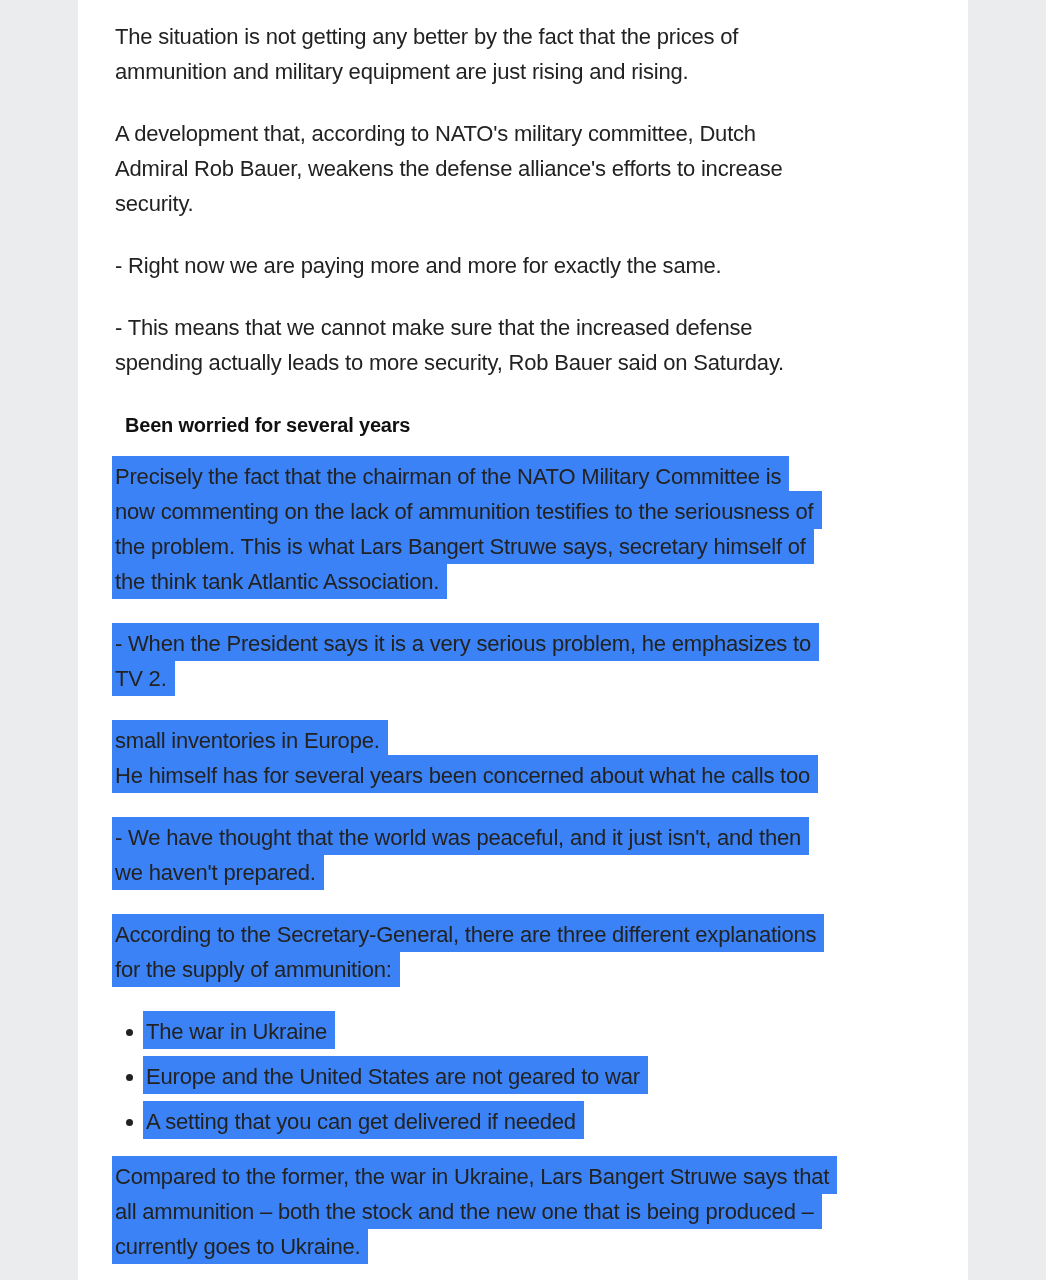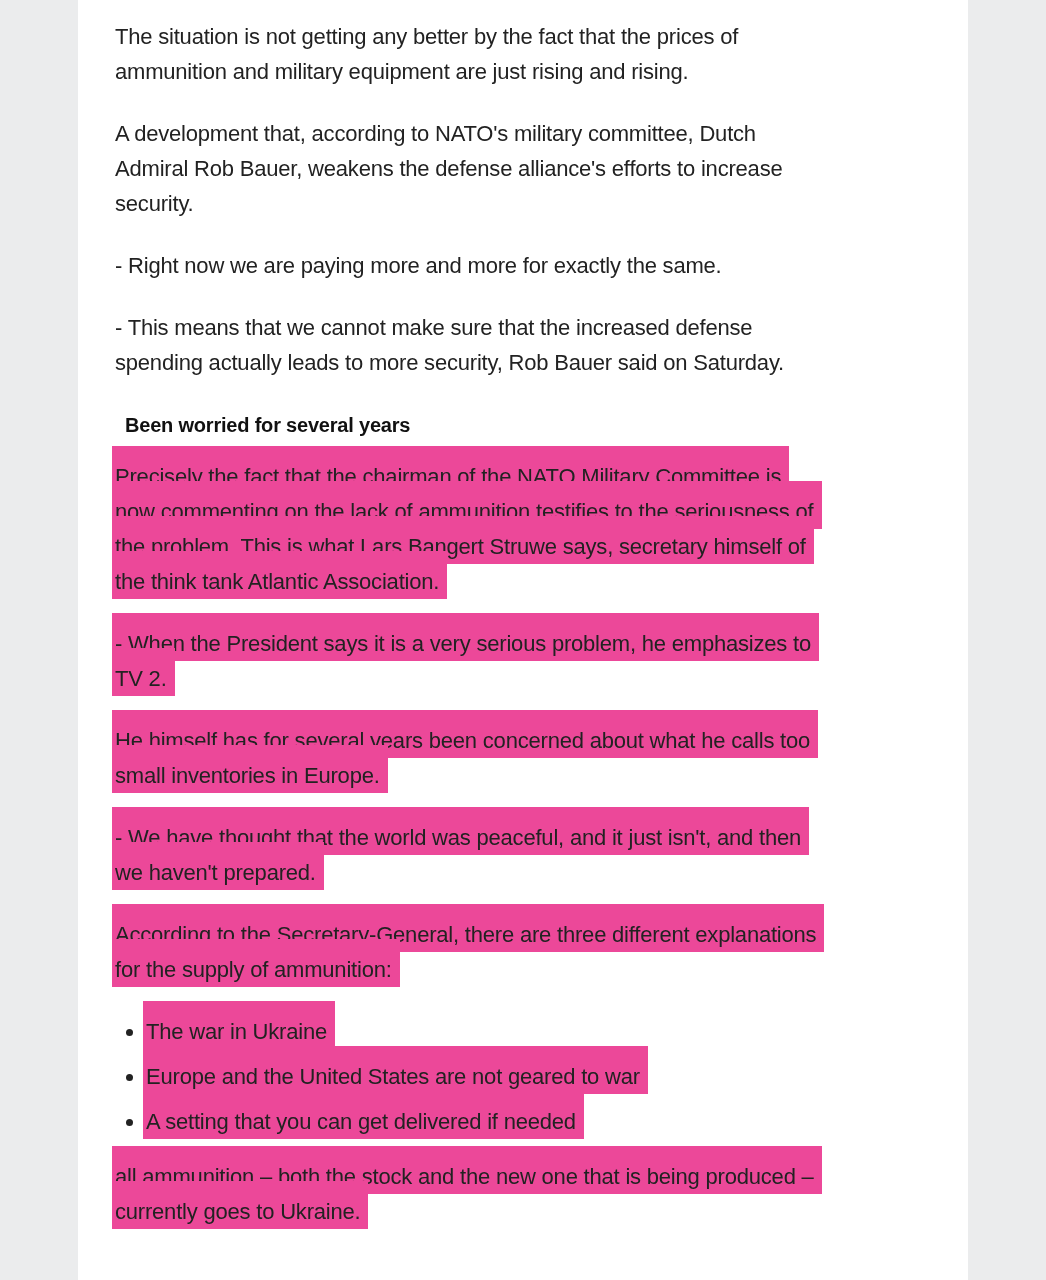--- a/index.html
+++ b/index.html
@@ -22,22 +22,22 @@
     line-height: 35px;
     letter-spacing: -0.2px;
     color: #222222;
   }
   .ln {
     display: block;
     height: 35px;
     white-space: nowrap;
   }
   .hl {
-    background: #ec4899;
-    padding: 18px 8px 5px 3px;
+    background: #3b82f6;
+    padding: 8px 8px 5px 3px;
     margin-left: -3px;
   }
   h2.heading {
     margin: 10px;
     font-size: 20px;
     line-height: 36px;
     letter-spacing: -0.2px;
     font-weight: bold;
     color: #111111;
   }
@@ -89,38 +89,39 @@
     <span class="ln"><span class="hl">the problem. This is what Lars Bangert Struwe says, secretary himself of</span></span>
     <span class="ln"><span class="hl">the think tank Atlantic Association.</span></span>
   </p>
 
   <p class="para">
     <span class="ln"><span class="hl">- When the President says it is a very serious problem, he emphasizes to</span></span>
     <span class="ln"><span class="hl">TV 2.</span></span>
   </p>
 
   <p class="para">
+    <span class="ln"><span class="hl">small inventories in Europe.</span></span>
     <span class="ln"><span class="hl">He himself has for several years been concerned about what he calls too</span></span>
-    <span class="ln"><span class="hl">small inventories in Europe.</span></span>
   </p>
 
   <p class="para">
     <span class="ln"><span class="hl">- We have thought that the world was peaceful, and it just isn't, and then</span></span>
     <span class="ln"><span class="hl">we haven't prepared.</span></span>
   </p>
 
   <p class="para">
     <span class="ln"><span class="hl">According to the Secretary-General, there are three different explanations</span></span>
     <span class="ln"><span class="hl">for the supply of ammunition:</span></span>
   </p>
 
   <ul class="bullets">
     <li class="bullet"><span class="hl">The war in Ukraine</span></li>
     <li class="bullet"><span class="hl">Europe and the United States are not geared to war</span></li>
     <li class="bullet"><span class="hl">A setting that you can get delivered if needed</span></li>
   </ul>
 
   <p class="para">
+    <span class="ln"><span class="hl">Compared to the former, the war in Ukraine, Lars Bangert Struwe says that</span></span>
     <span class="ln"><span class="hl">all ammunition – both the stock and the new one that is being produced –</span></span>
     <span class="ln"><span class="hl">currently goes to Ukraine.</span></span>
   </p>
 
 </div>
 
 </body></html>

